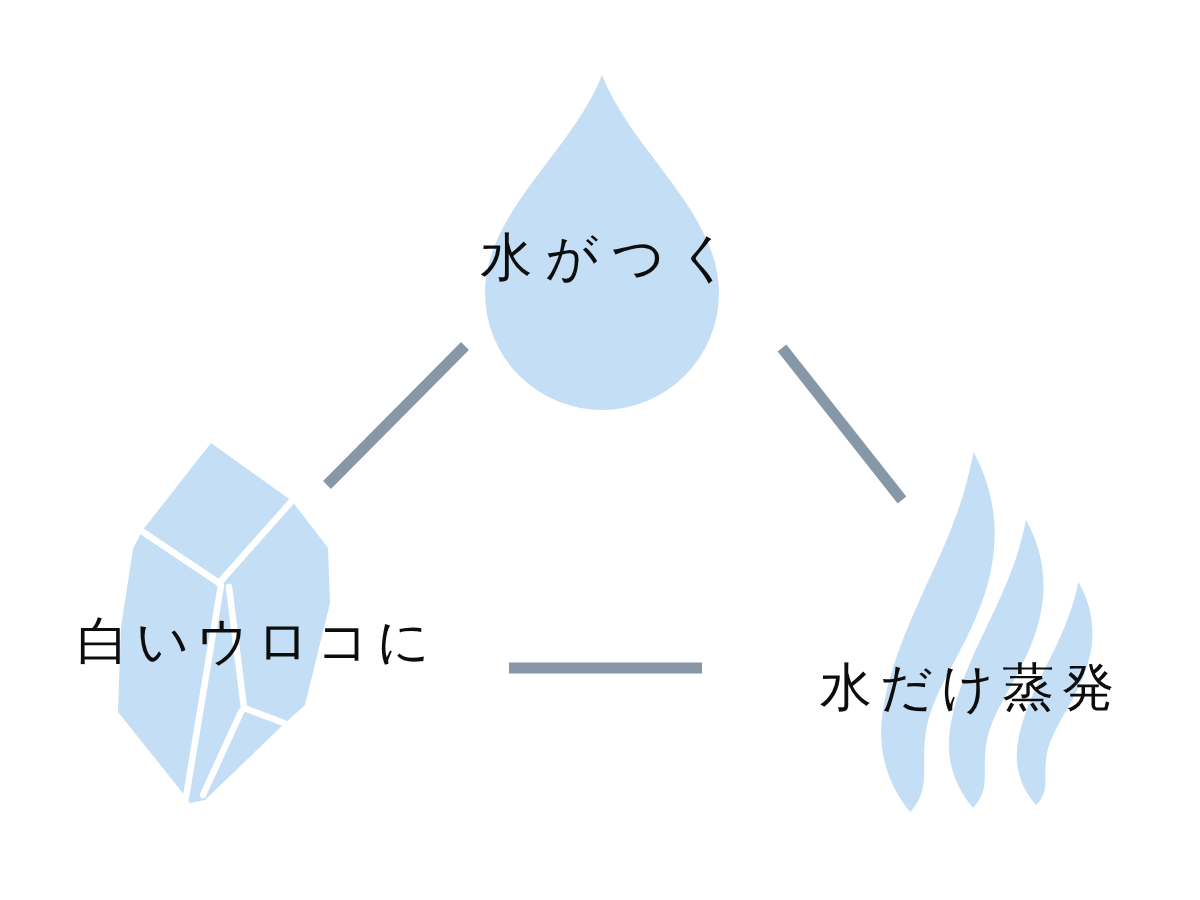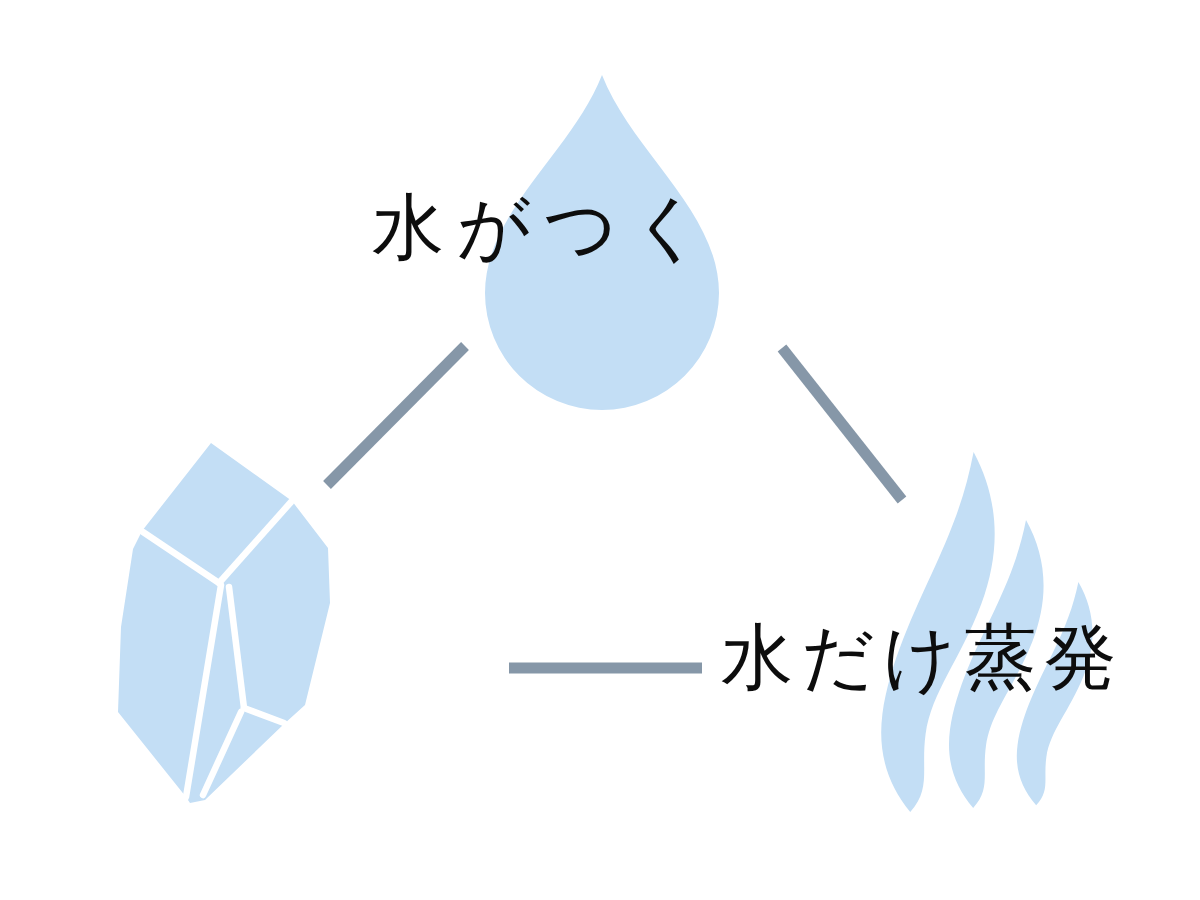--- a/index.html
+++ b/index.html
@@ -19,25 +19,26 @@
     position: absolute;
     left: 0;
     top: 0;
     width: 1200px;
     height: 900px;
     display: block;
   }
   .label {
     position: absolute;
     color: #0d0d0d;
-    font-size: 72px;
+    font-size: 52px;
     line-height: 1.0;
-    text-align: left;
+    text-align: center;
     white-space: nowrap;
     user-select: none;
+    margin-top: 40px;
   }
   .label-top {
     left: 372px;
     top: 191px;
     width: 480px;
     letter-spacing: 13px;
   }
   .label-left {
     left: 7px;
     top: 560px;
@@ -84,17 +85,18 @@
       <line x1="221" y1="585" x2="186" y2="797"></line>
       <line x1="229" y1="587" x2="244" y2="708"></line>
       <line x1="244" y1="708" x2="284" y2="723"></line>
       <line x1="241" y1="712" x2="203" y2="795"></line>
     </g>
   </svg>
 
   <div class="label label-top">水がつく</div>
 
   <div class="label label-left">
+    <div>白いウロコに</div>
   </div>
 
   <div class="label label-right">水だけ蒸発</div>
 
 </div>
 
 </body></html>

